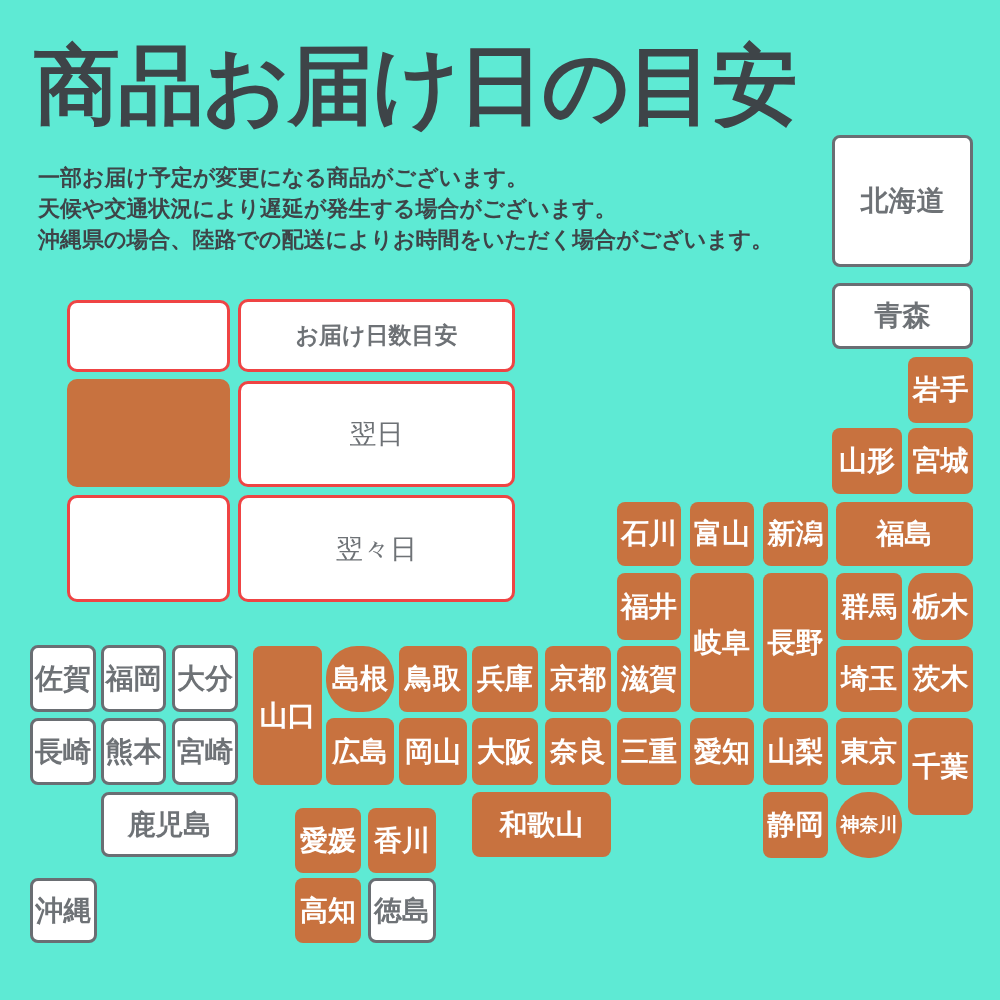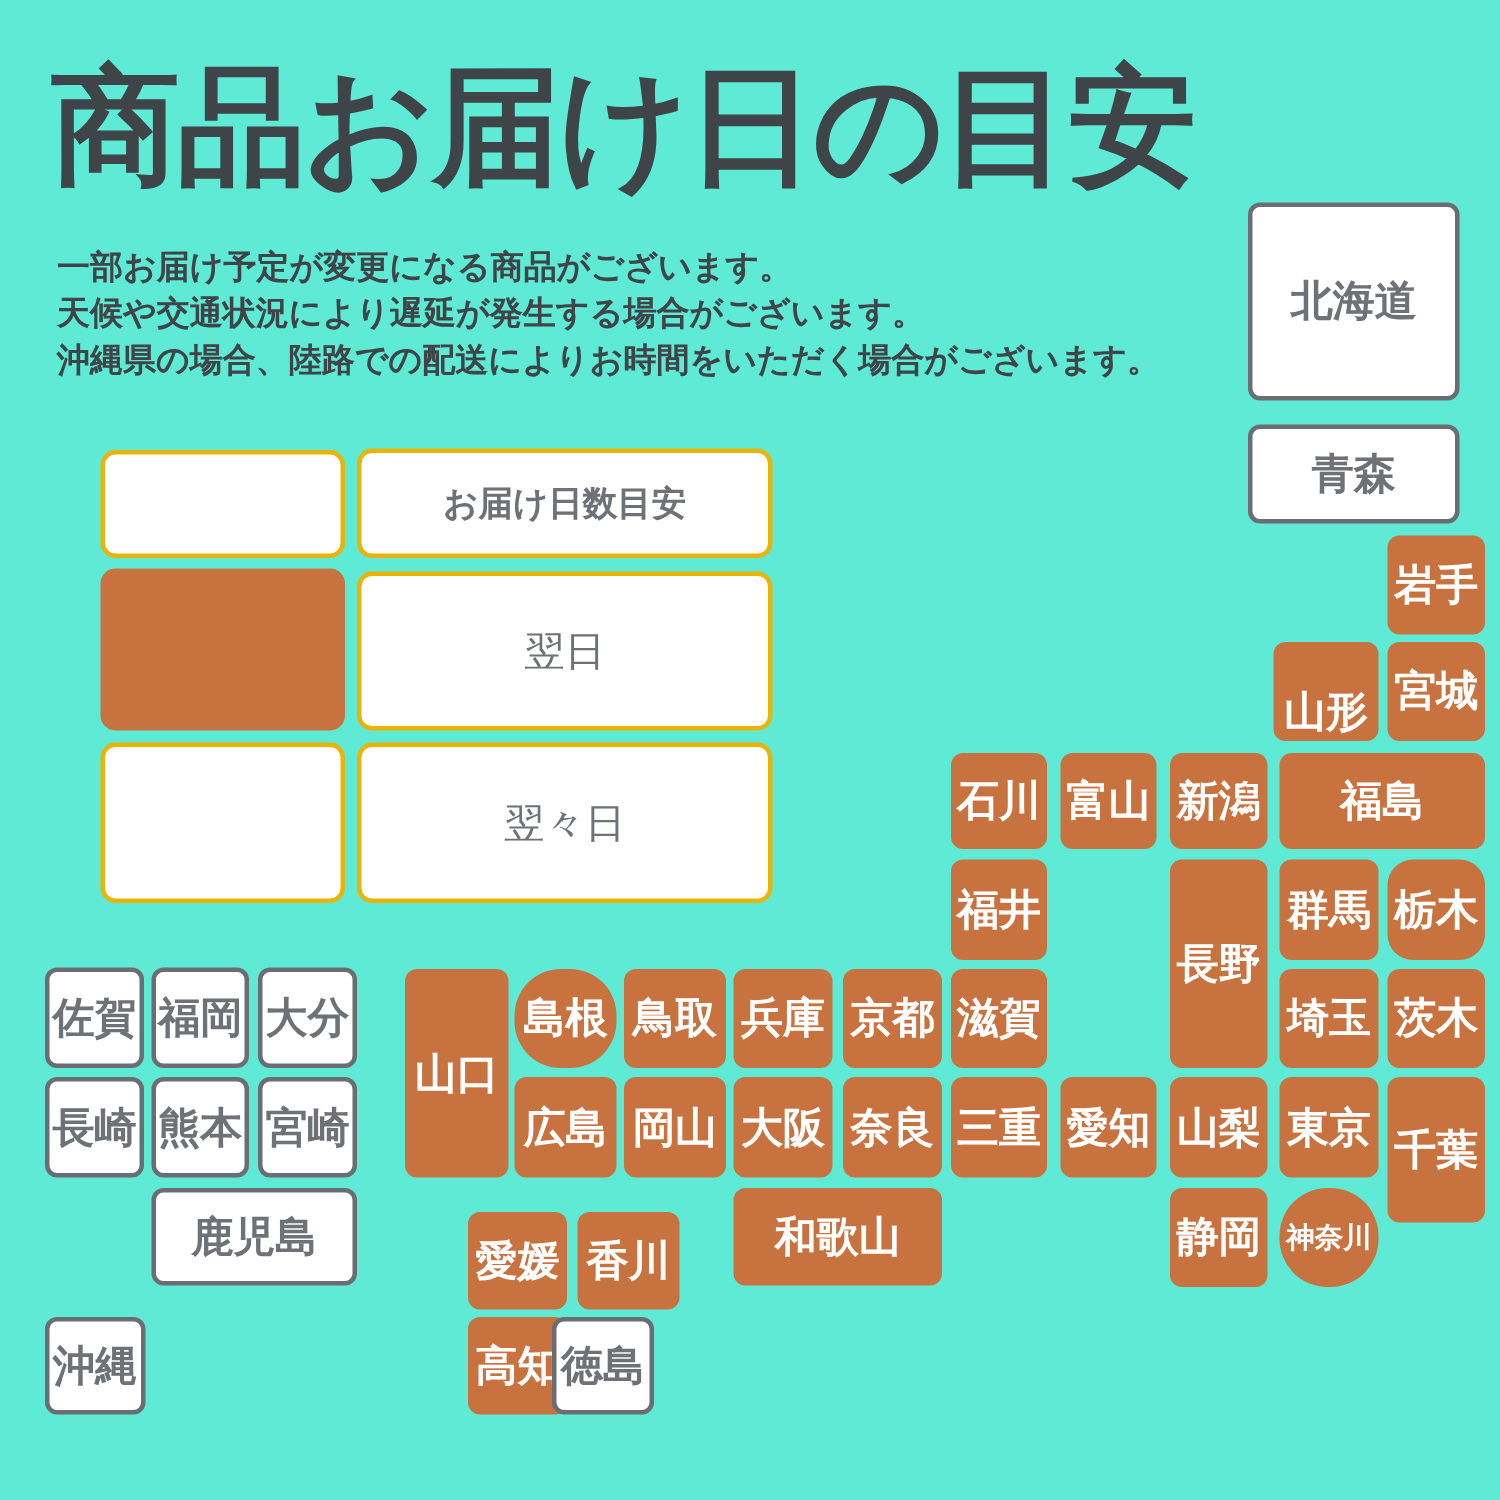--- a/index.html
+++ b/index.html
@@ -9,37 +9,37 @@
     padding-left:44px;
   }
   .title{
     position:absolute;left:34px;top:42px;margin:0;
     font-size:86px;font-weight:900;letter-spacing:-2px;color:#3E4448;line-height:1.0;
     white-space:nowrap;
   }
   .notes{position:absolute;left:38px;top:162px;}
   .notes p{margin:0;font-size:22px;font-weight:700;color:#3E4448;line-height:31px;white-space:nowrap;}
   .lg-box{position:absolute;box-sizing:border-box;border-radius:10px;display:flex;align-items:center;justify-content:center;}
-  .lg-outline{background:#ffffff;border:3px solid #eab308;}
+  .lg-outline{background:#ffffff;border:3px solid #ef4444;}
   .lg-orange{background:#C8723F;border:none;}
   .lg-header-label{font-size:23px;font-weight:700;color:#6E7276;}
   .lg-day-label{font-size:27px;font-weight:500;color:#6E7276;}
   .lg-r1s{left:67px;top:300px;width:163px;height:72px;}
   .lg-r1l{left:238px;top:299px;width:277px;height:73px;}
   .lg-r2s{left:67px;top:379px;width:163px;height:108px;}
   .lg-r2l{left:238px;top:381px;width:277px;height:106px;}
   .lg-r3s{left:67px;top:495px;width:163px;height:107px;}
   .lg-r3l{left:238px;top:495px;width:277px;height:107px;}
   .map{position:absolute;left:0;top:0;width:1000px;height:1000px;}
   .tile{
     position:absolute;box-sizing:border-box;border-radius:8px;
     display:flex;align-items:center;justify-content:center;
     font-size:28px;font-weight:700;white-space:nowrap;
   }
-  .tile.next{background:#C8723F;color:#ffffff;border:none;margin-left:17px;}
+  .tile.next{background:#C8723F;color:#ffffff;border:none;}
   .tile.later{background:#ffffff;color:#6E7276;border:3px solid #6A6E73;}
   .tile.small{font-size:19px;}
 </style>
 </head>
 <body>
 
 <div class="page">
 
   <h1 class="title">商品お届け日の目安</h1>
 
@@ -67,41 +67,44 @@
   <div class="map" id="map">
       <div class="tile later" style="left: 832px; top: 135px; width: 141px; height: 132px;">
         <span>北海道</span>
       </div>
       <div class="tile later" style="left: 832px; top: 283px; width: 141px; height: 66px;">
         <span>青森</span>
       </div>
       <div class="tile next" style="left: 908px; top: 357px; width: 65px; height: 66px;">
         <span>岩手</span>
       </div>
-      <div class="tile next" style="left: 832px; top: 428px; width: 70px; height: 66px; align-items: flex-end;">
+      <div class="tile next" style="left: 832px; top: 428px; width: 70px; height: 66px;">
         <span>山形</span>
       </div>
       <div class="tile next" style="left: 908px; top: 428px; width: 65px; height: 66px;">
         <span>宮城</span>
       </div>
       <div class="tile next" style="left: 617px; top: 502px; width: 64px; height: 64px;">
         <span>石川</span>
       </div>
       <div class="tile next" style="left: 690px; top: 502px; width: 64px; height: 64px;">
         <span>富山</span>
       </div>
       <div class="tile next" style="left: 763px; top: 502px; width: 65px; height: 64px;">
         <span>新潟</span>
       </div>
       <div class="tile next" style="left: 836px; top: 502px; width: 137px; height: 64px;">
         <span>福島</span>
       </div>
       <div class="tile next" style="left: 617px; top: 573px; width: 64px; height: 67px;">
         <span>福井</span>
       </div>
+      <div class="tile next" style="left: 690px; top: 573px; width: 64px; height: 139px;">
+        <span>岐阜</span>
+      </div>
       <div class="tile next" style="left: 763px; top: 573px; width: 65px; height: 139px;">
         <span>長野</span>
       </div>
       <div class="tile next" style="left: 836px; top: 573px; width: 66px; height: 67px;">
         <span>群馬</span>
       </div>
       <div class="tile next" style="left: 908px; top: 573px; width: 65px; height: 67px; border-radius: 17px;">
         <span>栃木</span>
       </div>
       <div class="tile next" style="left: 617px; top: 646px; width: 64px; height: 66px;">

